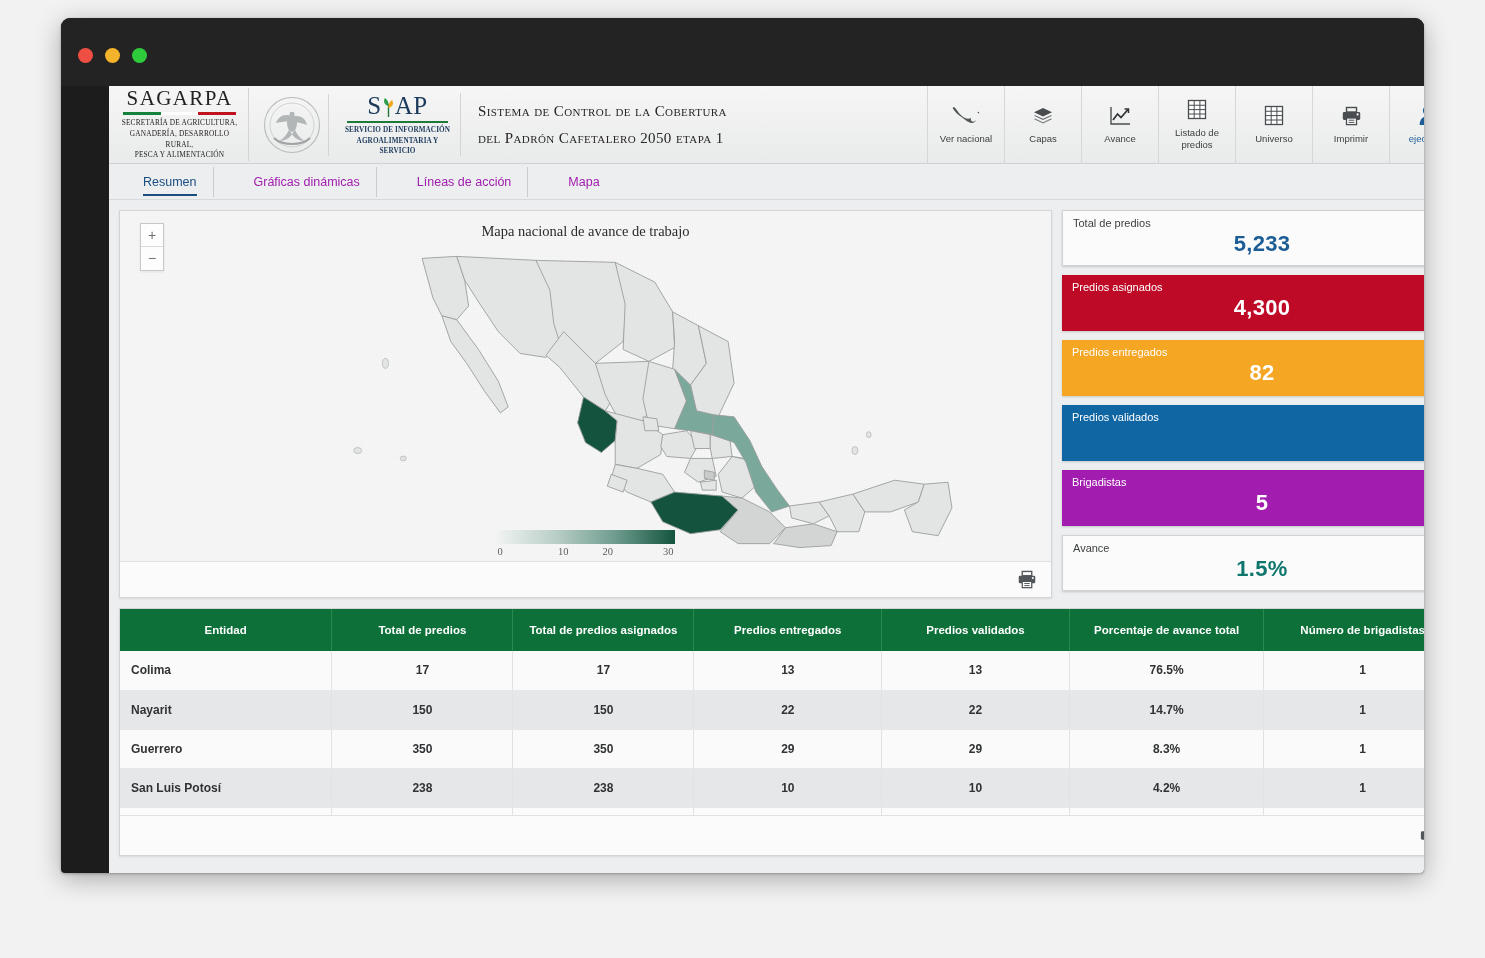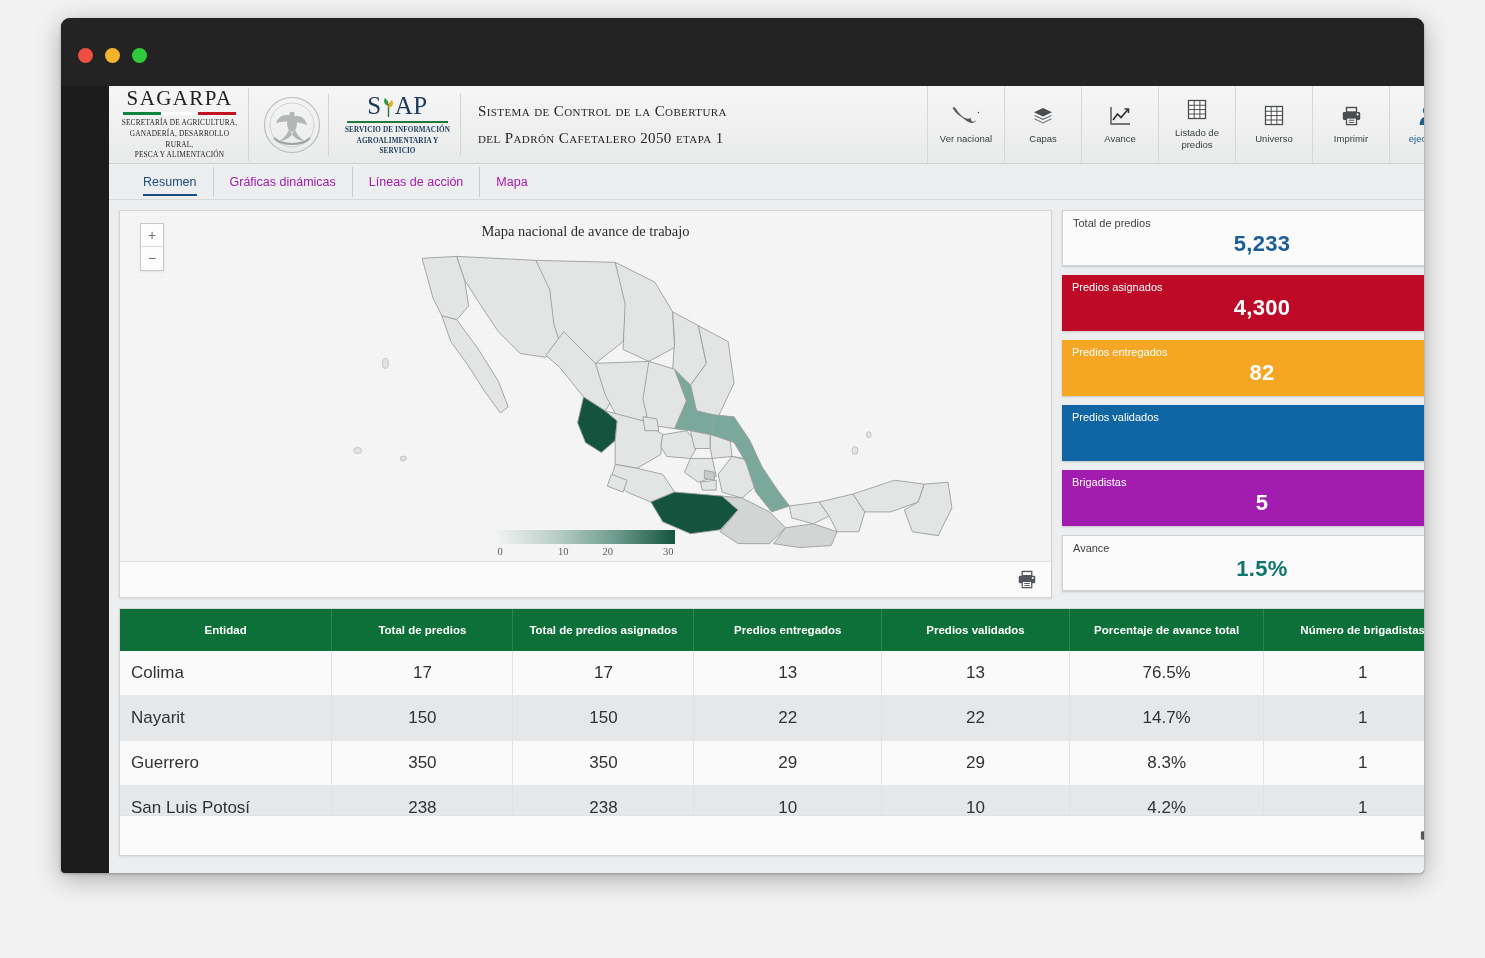--- a/index.html
+++ b/index.html
@@ -138,20 +138,21 @@
   }
   .tool.user .tlabel { color: #1c5d96; }
 
   
   #tabs {
     height: 36px;
     background: #eceeef;
     display: flex; align-items: center;
     padding-left: 18px;
     border-bottom: 1px solid #d6d8d9;
+    gap: 24px;
   }
   .tab {
     font-size: 12.5px; color: #a21caf;
     padding: 0 16px;
     line-height: 30px;
     border-right: 1px solid #c9cbcc;
     cursor: pointer;
     position: relative;
   }
   .tab:last-child { border-right: none; }
@@ -285,26 +286,27 @@
     color: #ffffff;
     font-size: 11.5px;
     font-weight: bold;
     height: 42px;
     border-right: 1px solid #2a8750;
     padding: 0 4px;
   }
   thead th:last-child { border-right: none; }
   tbody td {
     height: 39px;
-    font-size: 17px;
+    font-size: 12px;
     color: #303234;
     text-align: center;
     border-right: 1px solid #e0e2e3;
     border-bottom: 1px solid #e6e8e9;
     padding: 12px 4px;
+    font-weight: bold;
   }
   tbody td:first-child { text-align: left; padding-left: 11px; }
   tbody td:last-child { border-right: none; }
   tbody tr:nth-child(odd)  { background: #fafafa; }
   tbody tr:nth-child(even) { background: #e6e7e8; }
   tbody tr.spacer td { height: 26px; background: #fbfbfb; border-bottom: none; }
 
   #tbl-scrollbar {
     position: absolute; right: 0; top: 0; bottom: 0;
     width: 15px;

